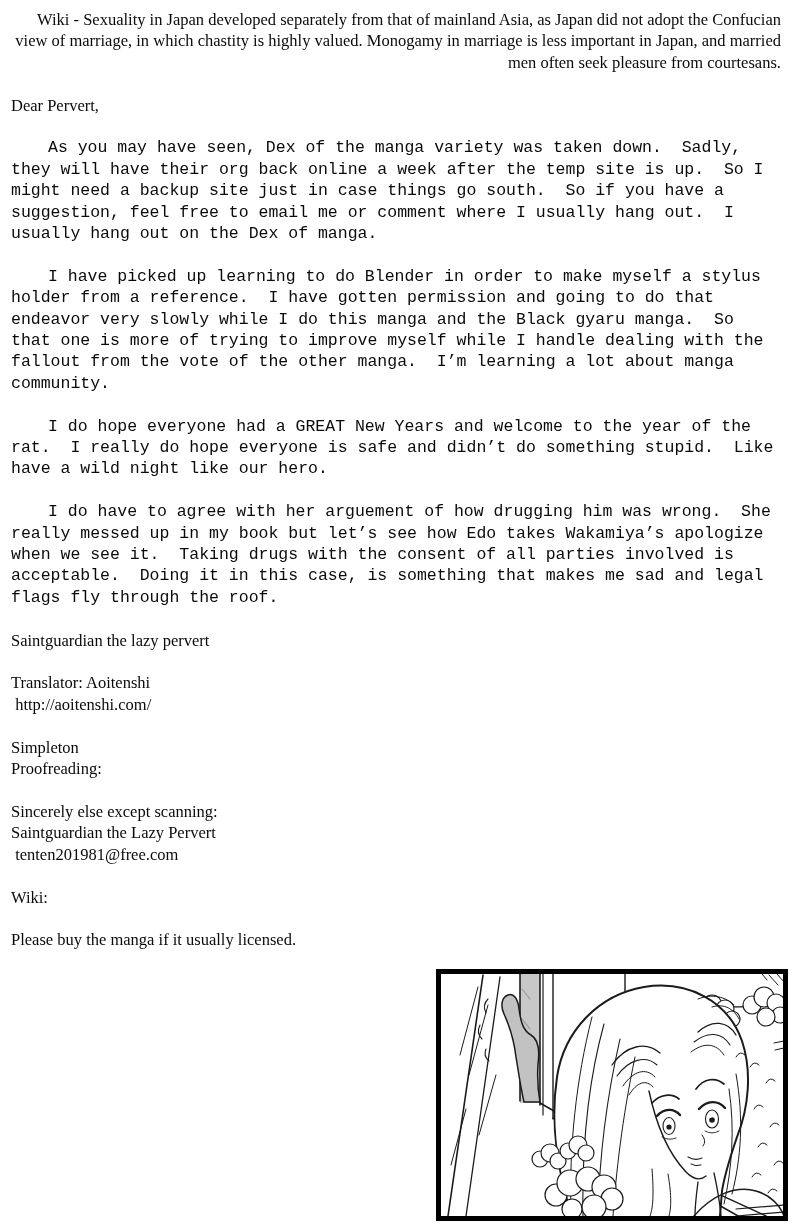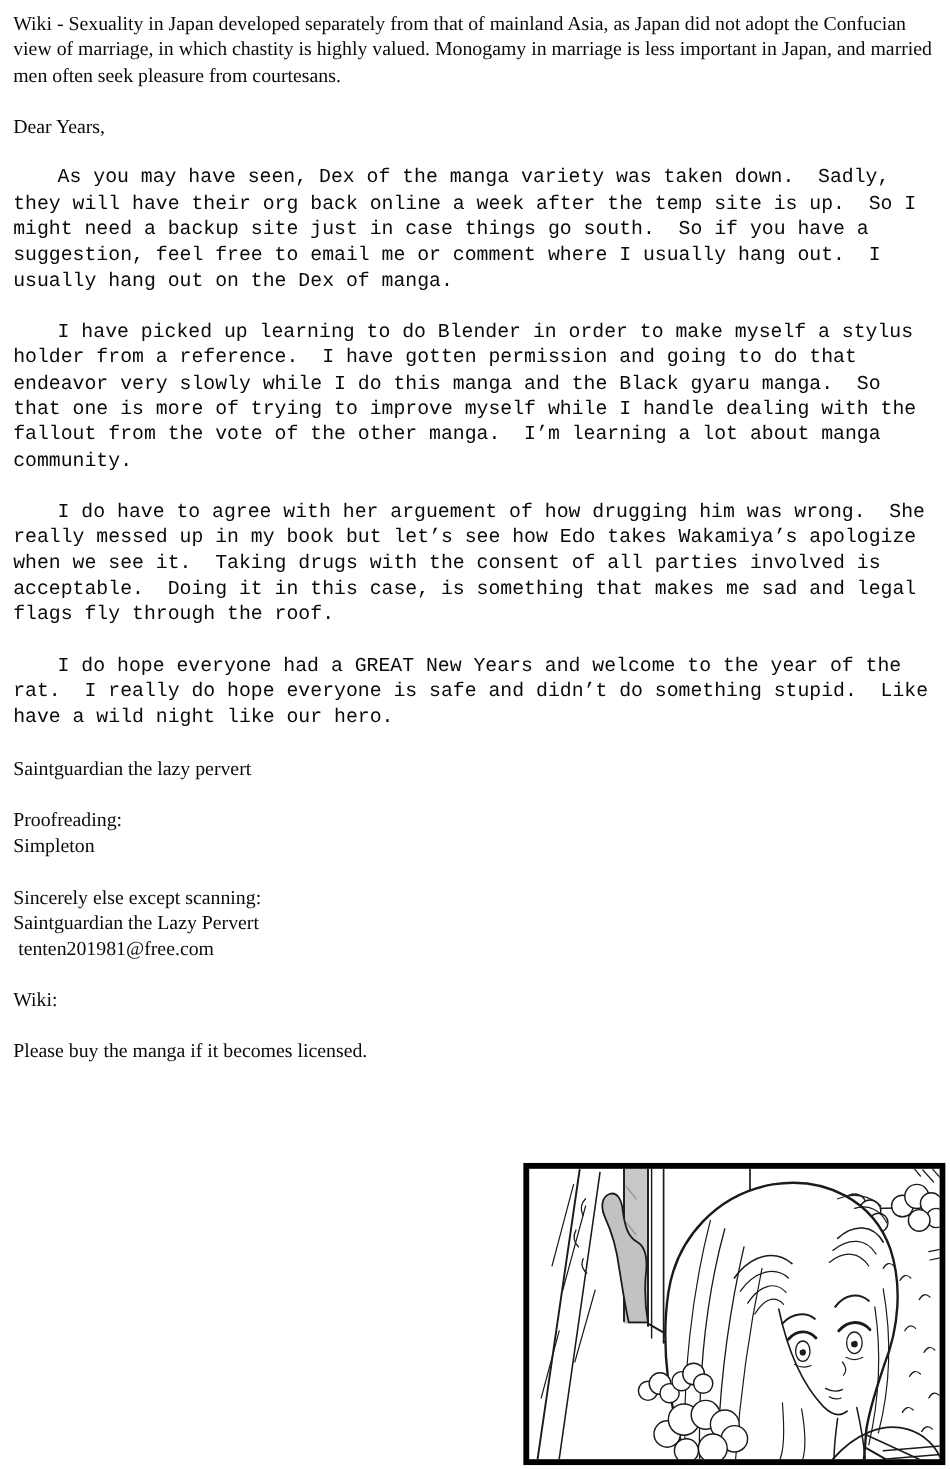--- a/index.html
+++ b/index.html
@@ -5,63 +5,67 @@
   html, body { margin: 0; padding: 0; }
   body {
     width: 792px; height: 1224px;
     background: #ffffff; color: #0a0a0a;
     font-family: "Liberation Serif", serif;
     font-size: 16.5px; line-height: 21.4px;
     position: relative; overflow: hidden;
   }
   .doc { position: absolute; top: 9px; left: 11px; width: 770px; }
   .para { margin: 0 0 21.4px 0; white-space: pre-wrap; }
-  .para.center { text-align: left; }
+  .para.center { text-align: right; }
   .para.indent { text-indent: 37px; font-family: Liberation Mono, monospace; }
   .credit-block { margin: 0 0 21.4px 0; }
   .credit-block .line { white-space: pre-wrap; }
   figure.manga-panel {
     position: absolute; left: 436px; top: 969px;
     width: 352px; height: 252px; margin: 0; padding: 0;
   }
   figure.manga-panel svg { display: block; }
 </style>
 </head>
 <body>
 
 <div class="doc">
 
   <p class="para center">Wiki - Sexuality in Japan developed separately from that of mainland Asia, as Japan did not adopt the Confucian view of marriage, in which chastity is highly valued. Monogamy in marriage is less important in Japan, and married men often seek pleasure from courtesans.</p>
 
-  <p class="para">Dear Years,</p>
+  <p class="para">Dear Pervert,</p>
 
   <p class="para indent">As you may have seen, Dex of the manga variety was taken down.  Sadly, they will have their org back online a week after the temp site is up.  So I might need a backup site just in case things go south.  So if you have a suggestion, feel free to email me or comment where I usually hang out.  I usually hang out on the Dex of manga.</p>
   <p class="para indent">I have picked up learning to do Blender in order to make myself a stylus holder from a reference.  I have gotten permission and going to do that endeavor very slowly while I do this manga and the Black gyaru manga.  So that one is more of trying to improve myself while I handle dealing with the fallout from the vote of the other manga.  I’m learning a lot about manga community.</p>
+  <p class="para indent">I do hope everyone had a GREAT New Years and welcome to the year of the rat.  I really do hope everyone is safe and didn’t do something stupid.  Like have a wild night like our hero.</p>
   <p class="para indent">I do have to agree with her arguement of how drugging him was wrong.  She really messed up in my book but let’s see how Edo takes Wakamiya’s apologize when we see it.  Taking drugs with the consent of all parties involved is acceptable.  Doing it in this case, is something that makes me sad and legal flags fly through the roof.</p>
-  <p class="para indent">I do hope everyone had a GREAT New Years and welcome to the year of the rat.  I really do hope everyone is safe and didn’t do something stupid.  Like have a wild night like our hero.</p>
 
   <p class="para">Saintguardian the lazy pervert</p>
 
+  <div class="credit-block">
+    <div class="line">Translator: Aoitenshi</div>
+    <div class="line"> http://aoitenshi.com/</div>
+  </div>
 
   <div class="credit-block">
+    <div class="line">Simpleton</div>
     <div class="line">Proofreading:</div>
-    <div class="line">Simpleton</div>
   </div>
 
   <div class="credit-block">
     <div class="line">Sincerely else except scanning:</div>
     <div class="line">Saintguardian the Lazy Pervert</div>
     <div class="line"> tenten201981@free.com</div>
   </div>
 
   <div class="credit-block">
     <div class="line">Wiki:</div>
   </div>
 
-  <p class="para">Please buy the manga if it becomes licensed.</p>
+  <p class="para">Please buy the manga if it usually licensed.</p>
 
 </div>
 
 <figure class="manga-panel" role="img" aria-label="Black-and-white manga panel: a girl with a rounded bob haircut looks over her bare shoulder in a steamy bath, a hand silhouette pressed against the frosted sliding window behind her">
   <svg width="352" height="252" viewBox="0 0 352 252">
     <defs>
       <clipPath id="panelclip">
           <rect x="5" y="5" width="342" height="242"></rect>
         </clipPath>
     </defs>

